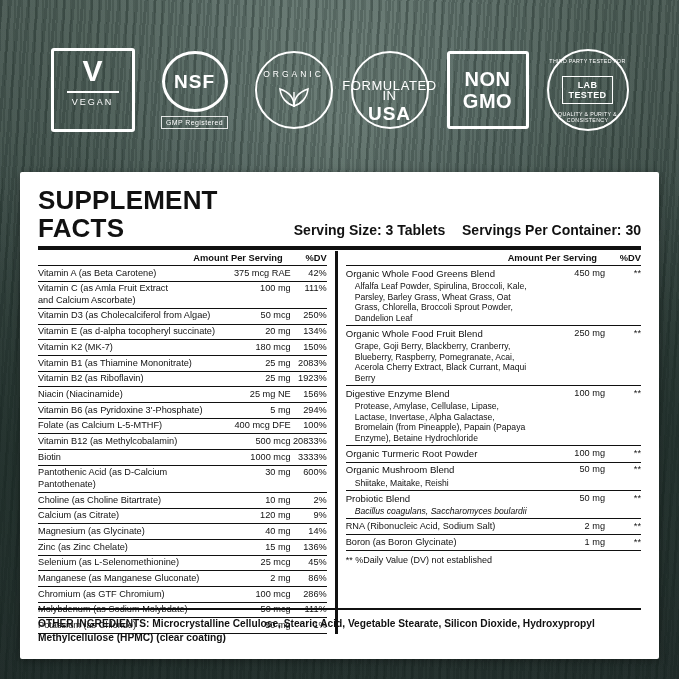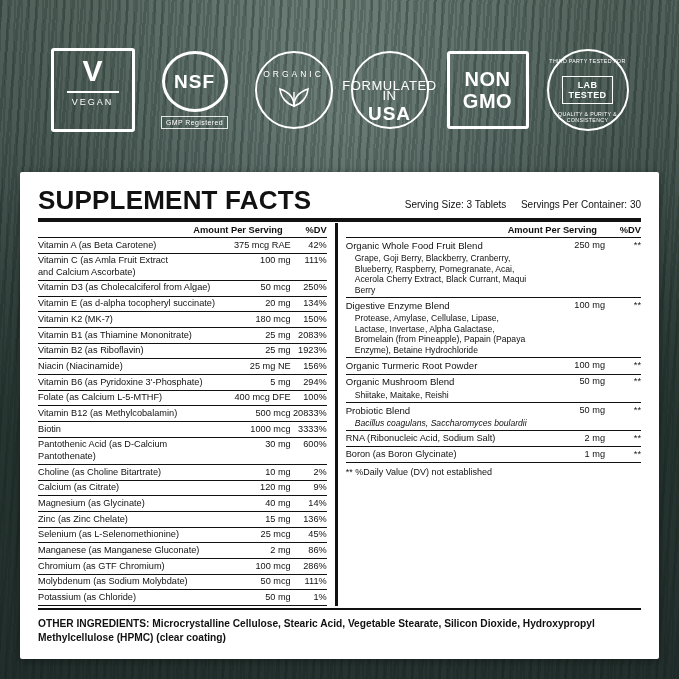--- a/index.html
+++ b/index.html
@@ -206,22 +206,22 @@
     justify-content: space-between;
     padding-bottom: 2px;
   }
   .sf-title {
     font-size: 26px;
     font-weight: bold;
     letter-spacing: 0.2px;
     line-height: 28px;
   }
   .sf-serving {
-    font-size: 10px;
-    font-weight: normal;
+    font-size: 14px;
+    font-weight: bold;
     padding-bottom: 4px;
     white-space: nowrap;
   }
   .sf-serving .sep { display: inline-block; width: 9px; }
 
   .rule-thick {
     height: 4px;
     background: #111;
     margin-top: 2px;
   }
@@ -492,20 +492,25 @@
         <div class="col-div"></div>
 
         <div class="col col-right">
           <div class="col-head">
             <span class="aps">Amount Per Serving</span>
             <span class="dv">%DV</span>
           </div>
           <table class="facts">
             <tbody id="right-body">
                 <tr>
+                  <td class="name"><span class="blend-name">Organic Whole Food Greens Blend</span><span class="blend-desc">Alfalfa Leaf Powder, Spirulina, Broccoli, Kale, Parsley, Barley Grass, Wheat Grass, Oat Grass, Chlorella, Broccoli Sprout Powder, Dandelion Leaf</span></td>
+                  <td class="amt">450 mg</td>
+                  <td class="dv">**</td>
+                </tr>
+                <tr>
                   <td class="name"><span class="blend-name">Organic Whole Food Fruit Blend</span><span class="blend-desc">Grape, Goji Berry, Blackberry, Cranberry, Blueberry, Raspberry, Pomegranate, Acai, Acerola Cherry Extract, Black Currant, Maqui Berry</span></td>
                   <td class="amt">250 mg</td>
                   <td class="dv">**</td>
                 </tr>
                 <tr>
                   <td class="name"><span class="blend-name">Digestive Enzyme Blend</span><span class="blend-desc">Protease, Amylase, Cellulase, Lipase, Lactase, Invertase, Alpha Galactase, Bromelain (from Pineapple), Papain (Papaya Enzyme), Betaine Hydrochloride</span></td>
                   <td class="amt">100 mg</td>
                   <td class="dv">**</td>
                 </tr>
                 <tr>

